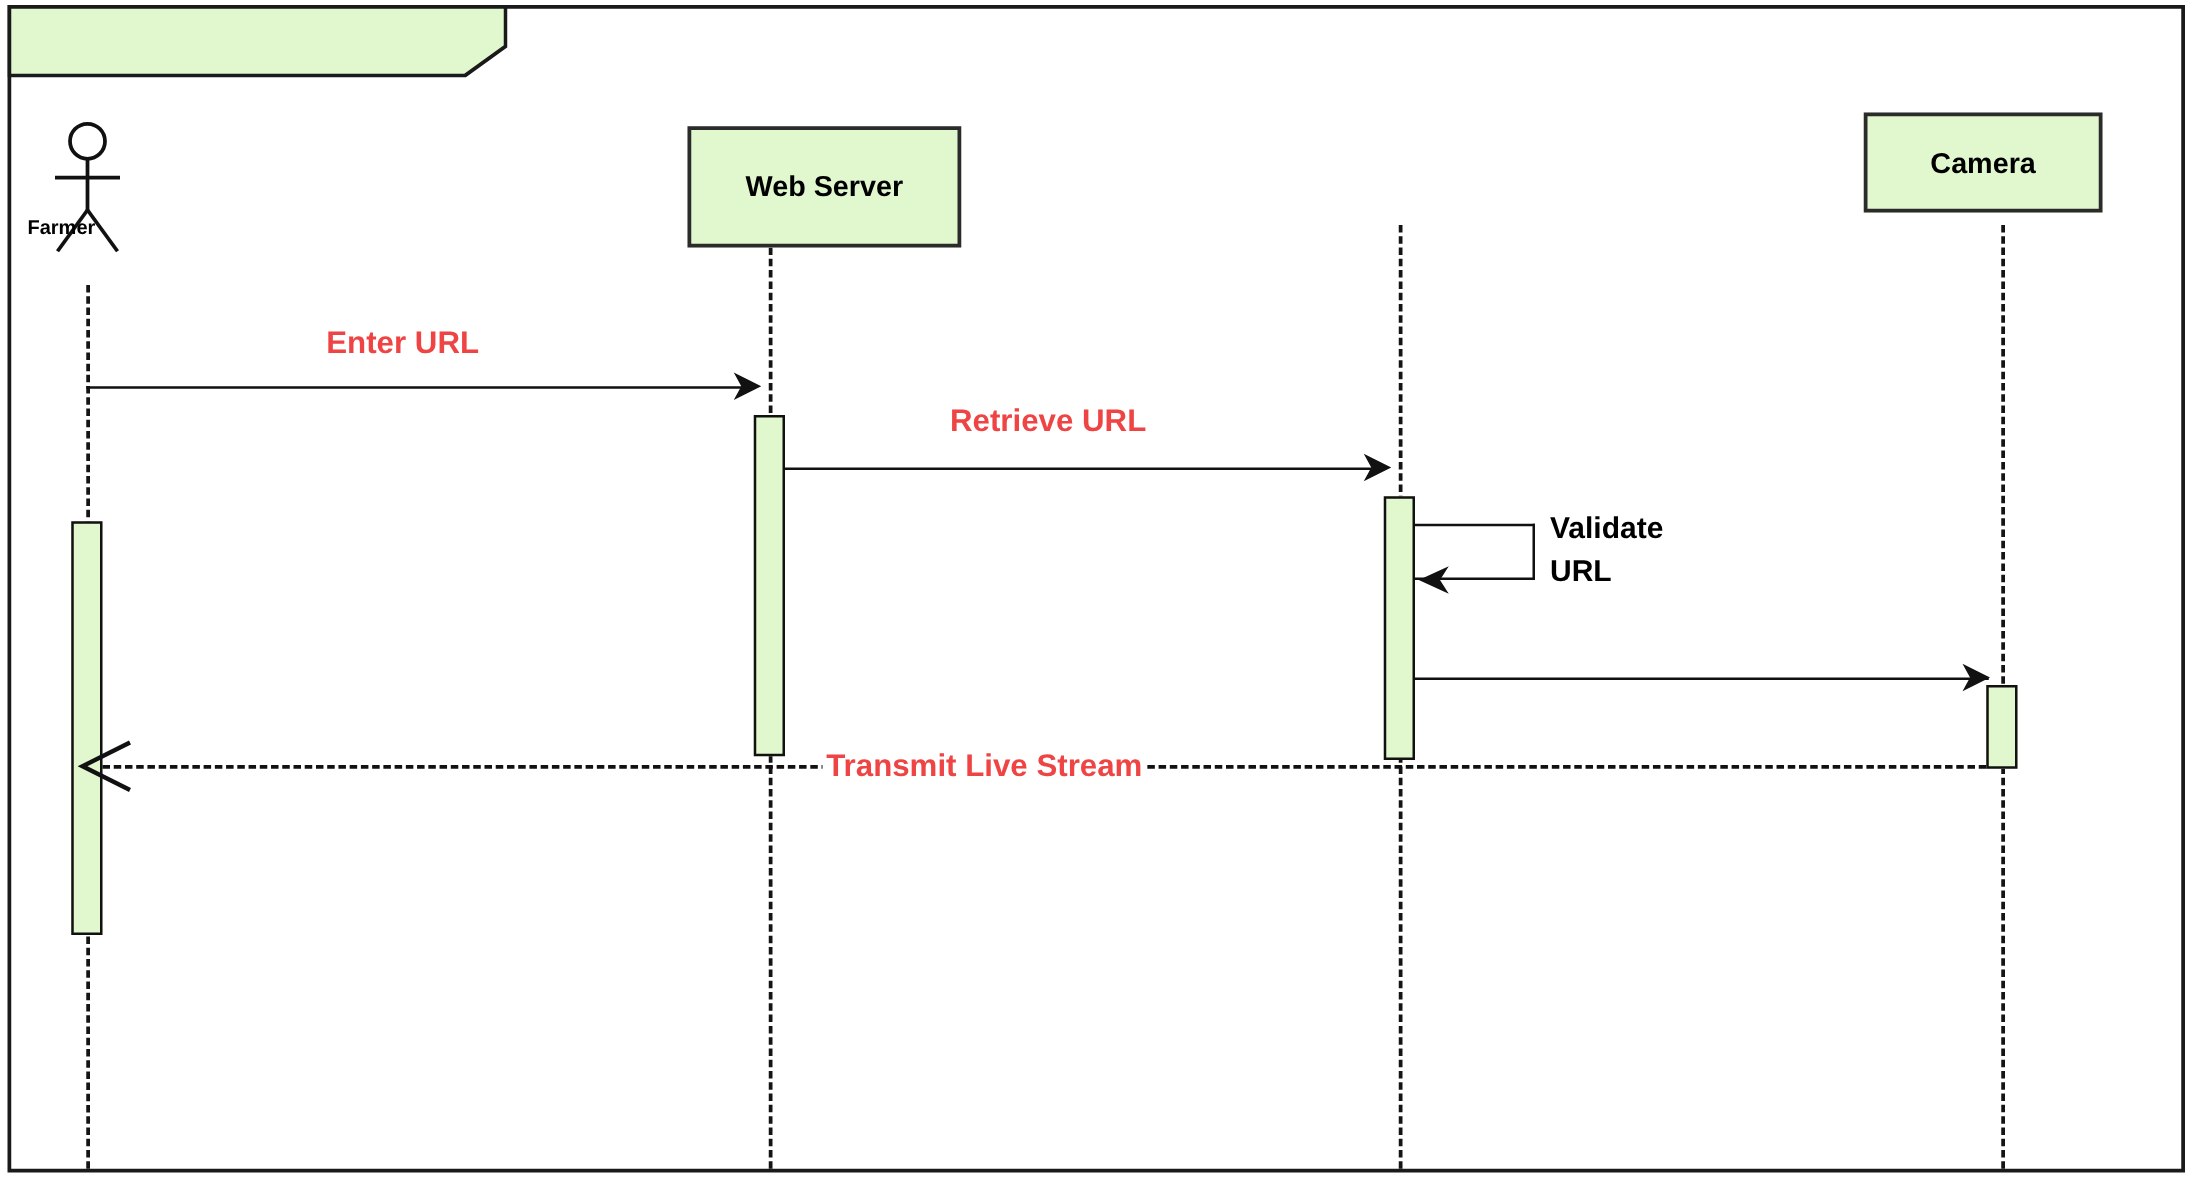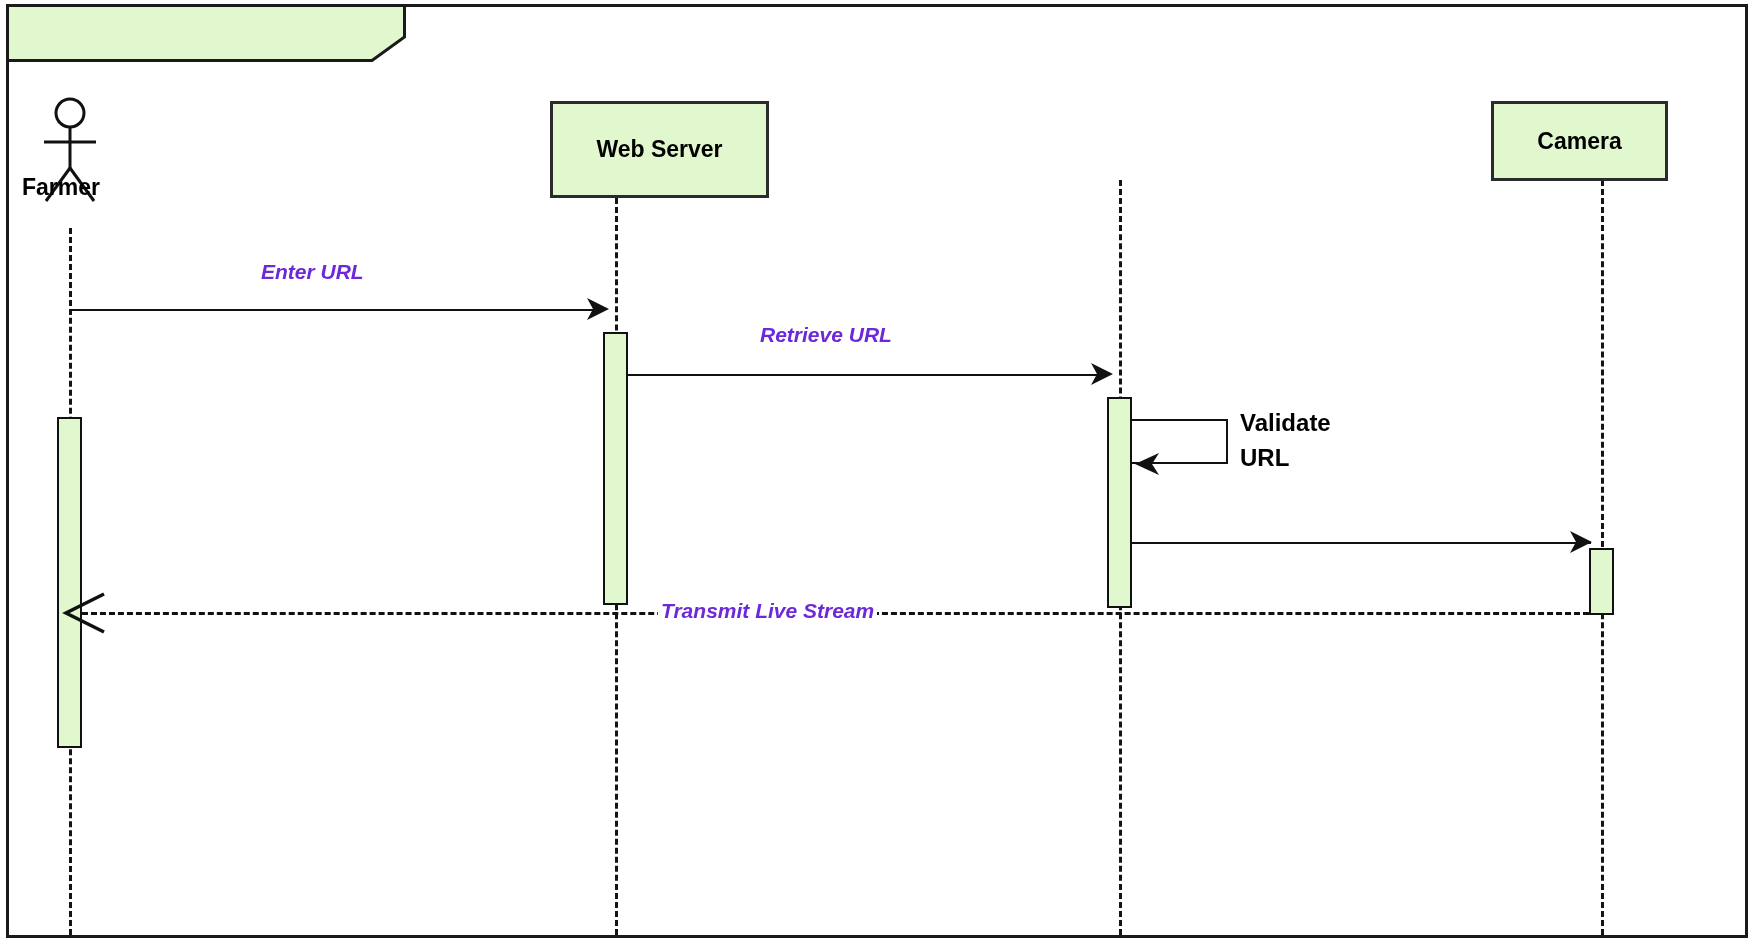--- a/index.html
+++ b/index.html
@@ -79,46 +79,45 @@
     box-sizing: border-box;
     z-index: 2;
   }
   
   .actor {
     position: absolute;
     z-index: 3;
   }
   .actor-label {
     position: absolute;
-    font-size: 23px;
+    font-size: 16px;
     font-weight: bold;
     color: #000000;
     white-space: nowrap;
     z-index: 4;
   }
   
   .msg-line {
     position: absolute;
     height: 0;
     border-top: 2.5px solid #111111;
     z-index: 3;
   }
   .msg-line.dashed {
     border-top: 3px dashed #111111;
   }
   .msg-label {
     position: absolute;
-    font-size: 21px;
-    font-weight: bold;
-    color: #6d28d9;
+    font-size: 25px;
+    font-weight: bold;
+    color: #ef4444;
     white-space: nowrap;
     z-index: 5;
     background: #ffffff;
     padding: 0 3px;
-    font-style: italic;
   }
   .msg-label.plain {
     background: transparent;
   }
   .arrowhead {
     position: absolute;
     z-index: 4;
   }
   .selfcall-box {
     position: absolute;
@@ -159,21 +158,21 @@
     <line x1="40" y1="31" x2="40" y2="72" stroke="#111111" stroke-width="3"></line>
     <line x1="14" y1="46" x2="66" y2="46" stroke="#111111" stroke-width="3"></line>
     <line x1="40" y1="72" x2="16" y2="105" stroke="#111111" stroke-width="3"></line>
     <line x1="40" y1="72" x2="64" y2="105" stroke="#111111" stroke-width="3"></line>
   </svg>
   <div class="actor-label" style="left:22px; top:174px;">Farmer</div>
 
   <div class="participant" style="left:530px; top:101px; width:219px; height:97px;margin-left:20px;">Web Server</div>
 
 
-  <div class="participant" style="left:1491px; top:101px; width:177px; height:80px;">Camera</div>
+  <div class="participant" style="left:1491px; top:90px; width:191px; height:80px;">Camera</div>
 
   <div class="activation" style="left:57px; top:417px; width:25px; height:331px;"></div>
 
   <div class="activation" style="left:603px; top:332px; width:25px; height:273px;"></div>
 
   <div class="activation" style="left:1107px; top:397px; width:25px; height:211px;"></div>
 
   <div class="activation" style="left:1589px; top:548px; width:25px; height:67px;"></div>
 
   <div class="msg-line" style="left:69px; top:309px; width:534px;"></div>

